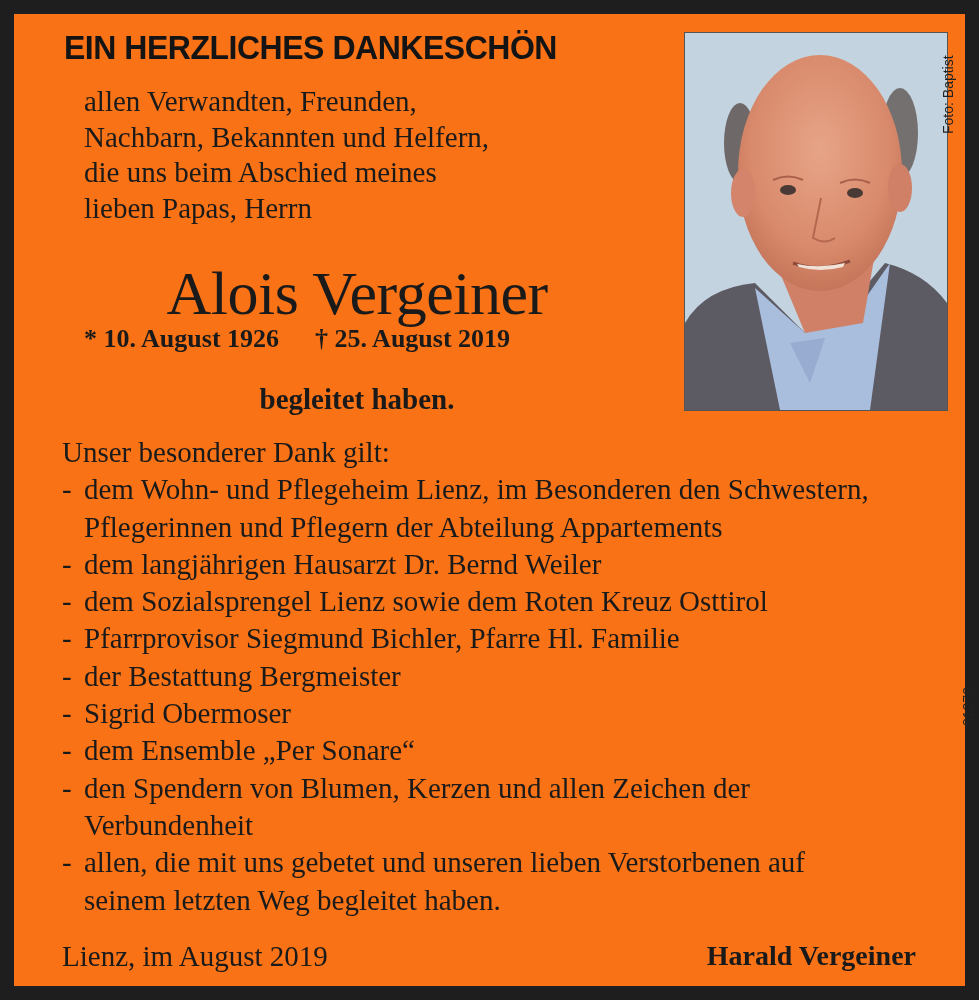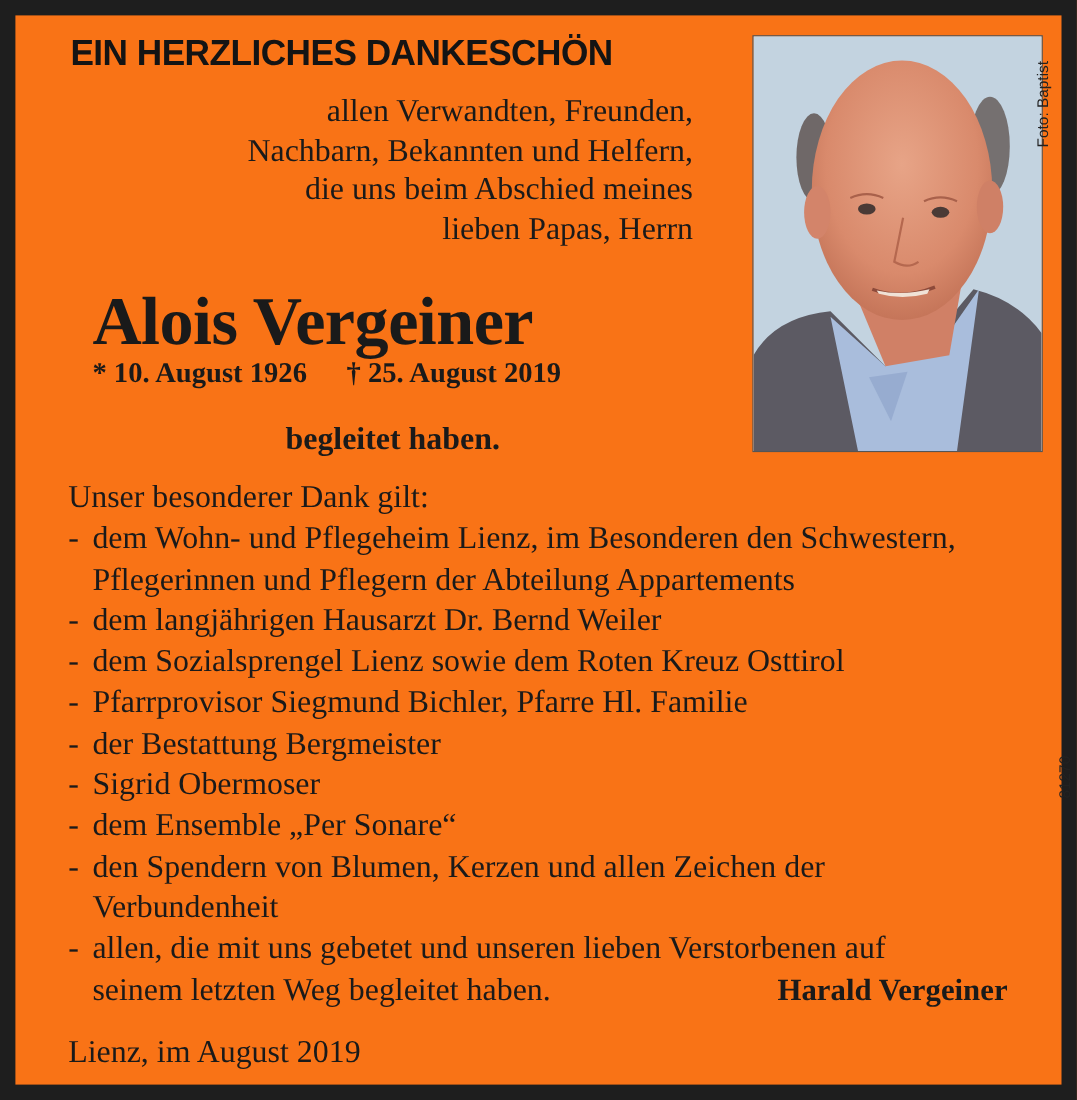--- a/index.html
+++ b/index.html
@@ -27,31 +27,31 @@
       letter-spacing: -0.5px;
       transform: scaleX(0.97);
       transform-origin: left top;
       white-space: nowrap;
       color: #141414;
     }
     .intro {
       position: absolute;
       left: 70px; top: 70px;
       width: 546px;
-      text-align: right;
+      text-align: left;
       font-size: 29px;
       line-height: 35.5px;
     }
     .intro div { white-space: nowrap; }
     .name {
       position: absolute;
       left: 70px; top: 248px;
       width: 546px;
-      text-align: left;
-      font-weight: bold;
+      text-align: center;
+      font-weight: normal;
       font-size: 62px;
       line-height: 62px;
       letter-spacing: -0.5px;
       white-space: nowrap;
     }
     .dates {
       position: absolute;
       left: 70px; top: 309px;
       width: 546px;
       text-align: left;
@@ -123,21 +123,21 @@
     .list li .line { display: block; white-space: nowrap; }
     .footer-place {
       position: absolute;
       left: 48px; top: 924px;
       font-size: 29px;
       line-height: 36px;
       white-space: nowrap;
     }
     .footer-sign {
       position: absolute;
-      right: 49px; top: 869px;
+      right: 49px; top: 924px;
       font-weight: bold;
       font-size: 28px;
       line-height: 36px;
       white-space: nowrap;
     }
   </style>
 </head>
 <body>
 
 <div class="card">

